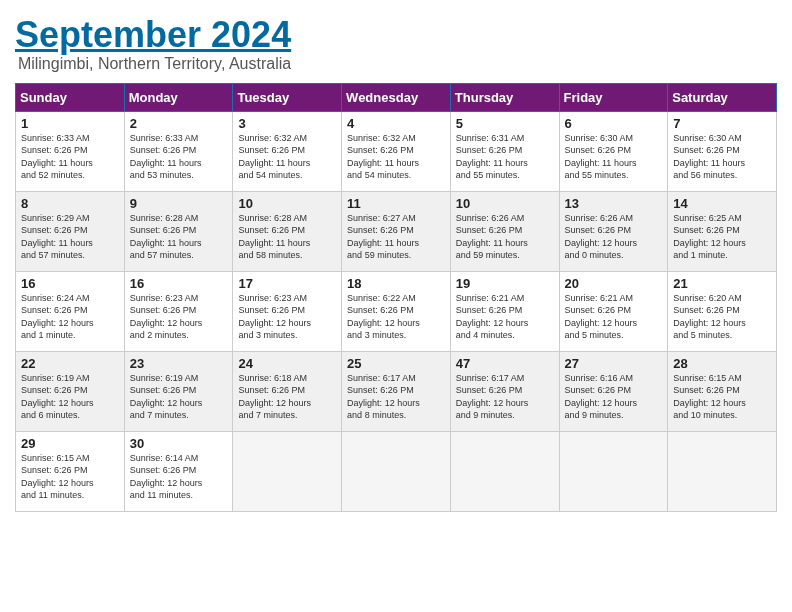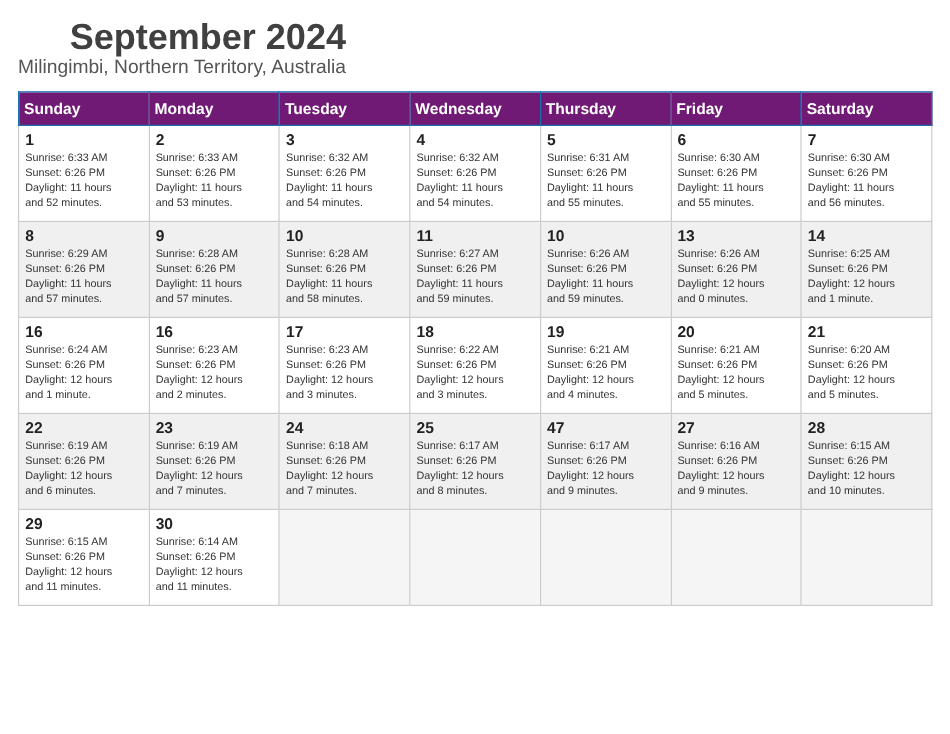--- a/index.html
+++ b/index.html
@@ -23,24 +23,25 @@
     }
     .logo-row {
       display: flex;
       align-items: center;
       gap: 2px;
     }
     .title-area {
       text-align: right;
     }
     .month-title {
-      font-size: 30px;
+      font-size: 36px;
       font-weight: bold;
-      color: #404040;
+      color: #0369a1;
       line-height: 1.1;
+      text-decoration: underline;
     }
     .subtitle {
       font-size: 16px;
       color: #555;
     }
     .calendar {
       width: 100%;
       border-collapse: collapse;
       border: 1px solid #ccc;
     }

